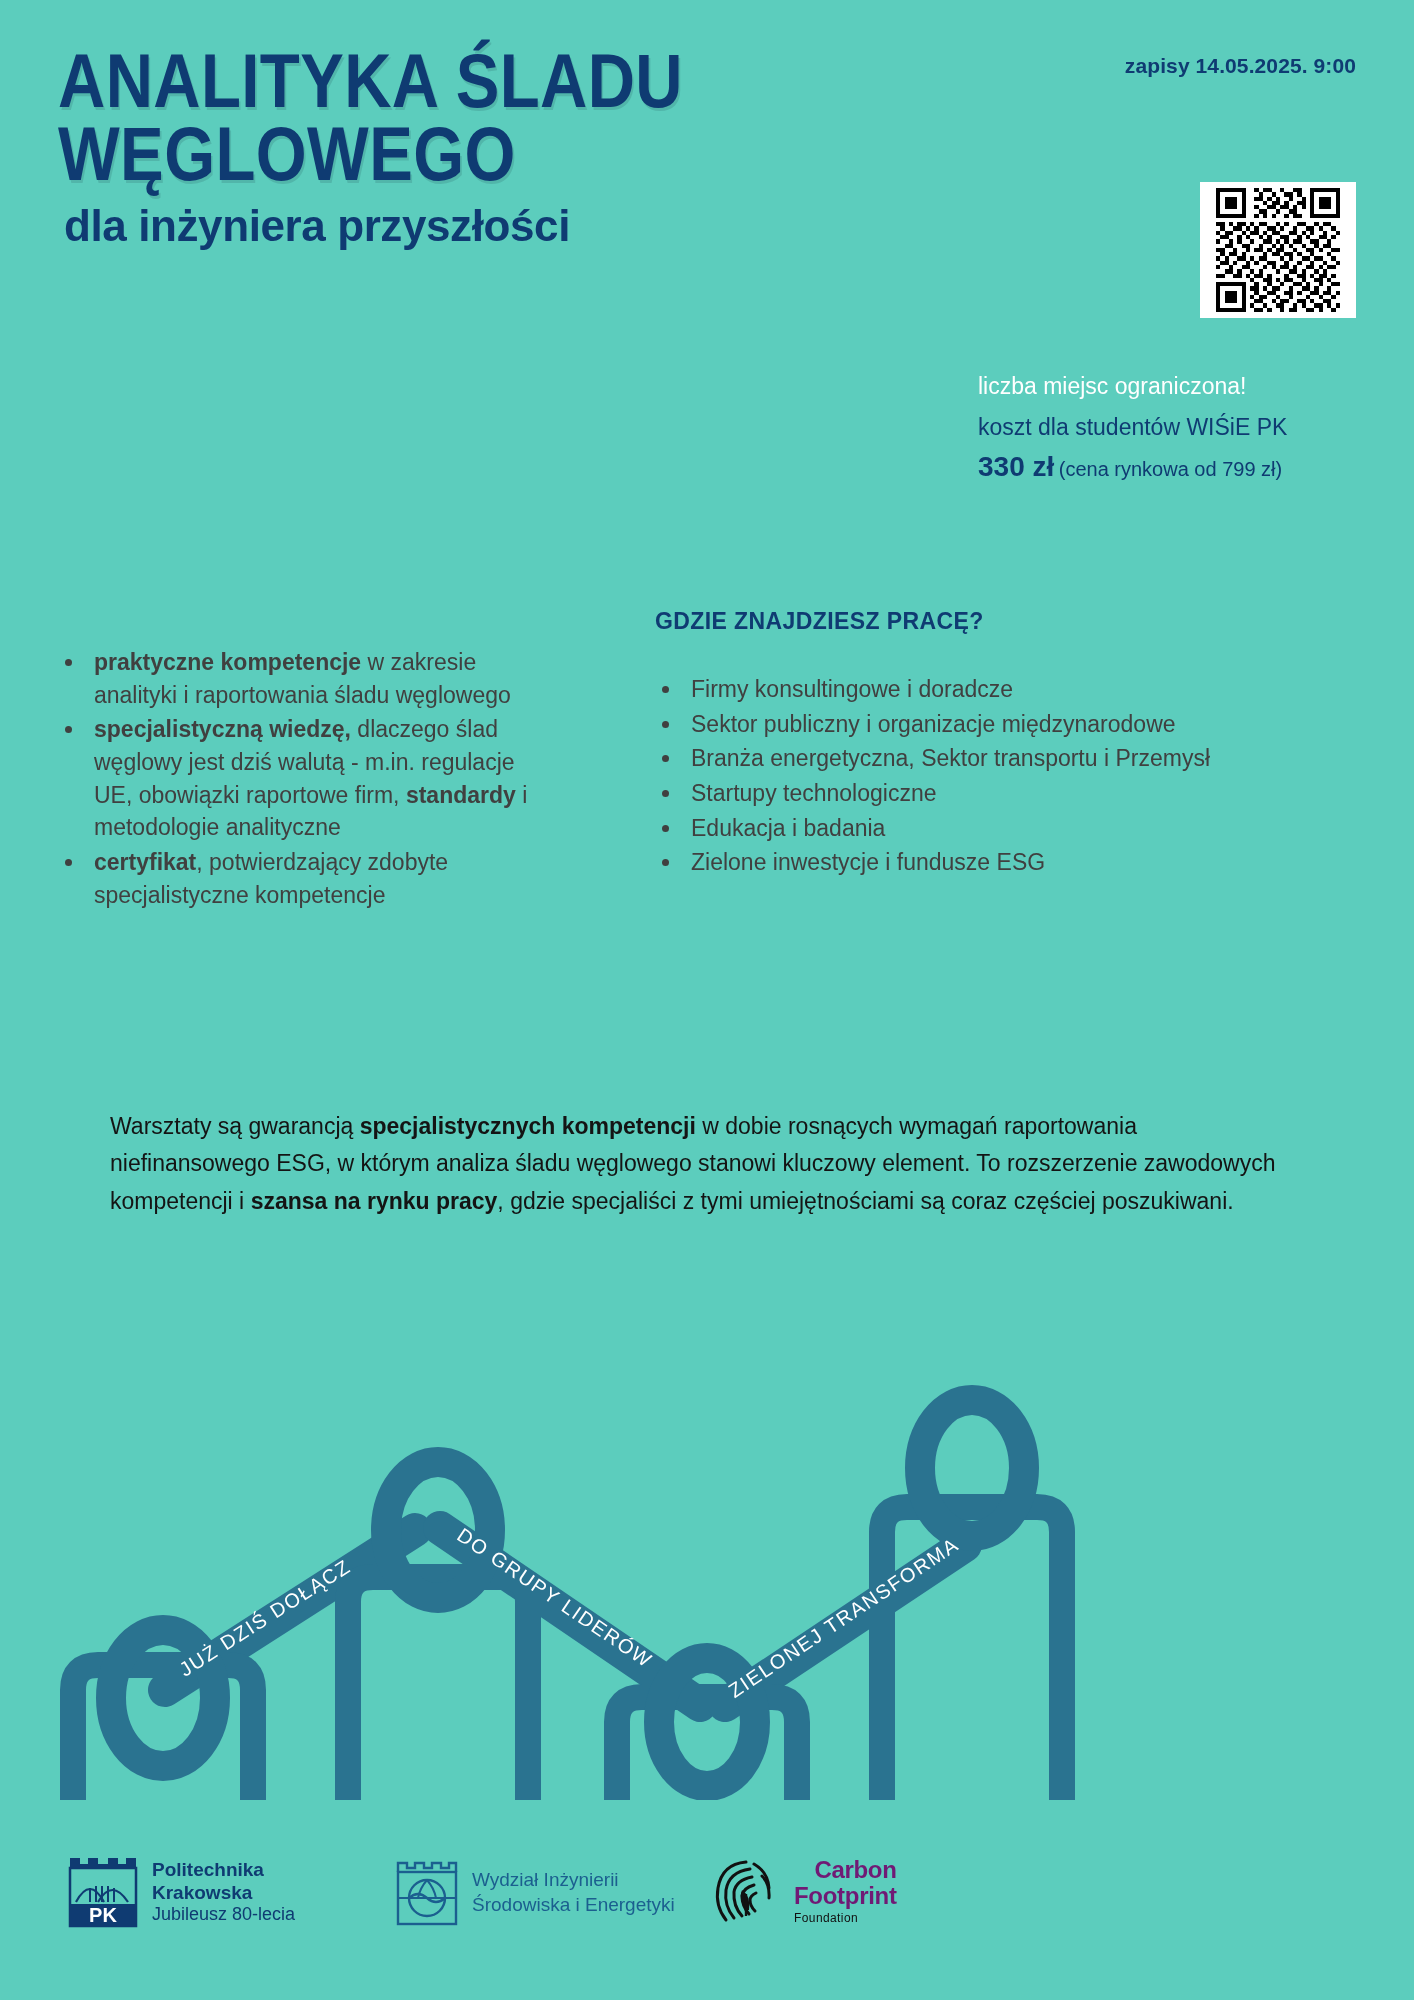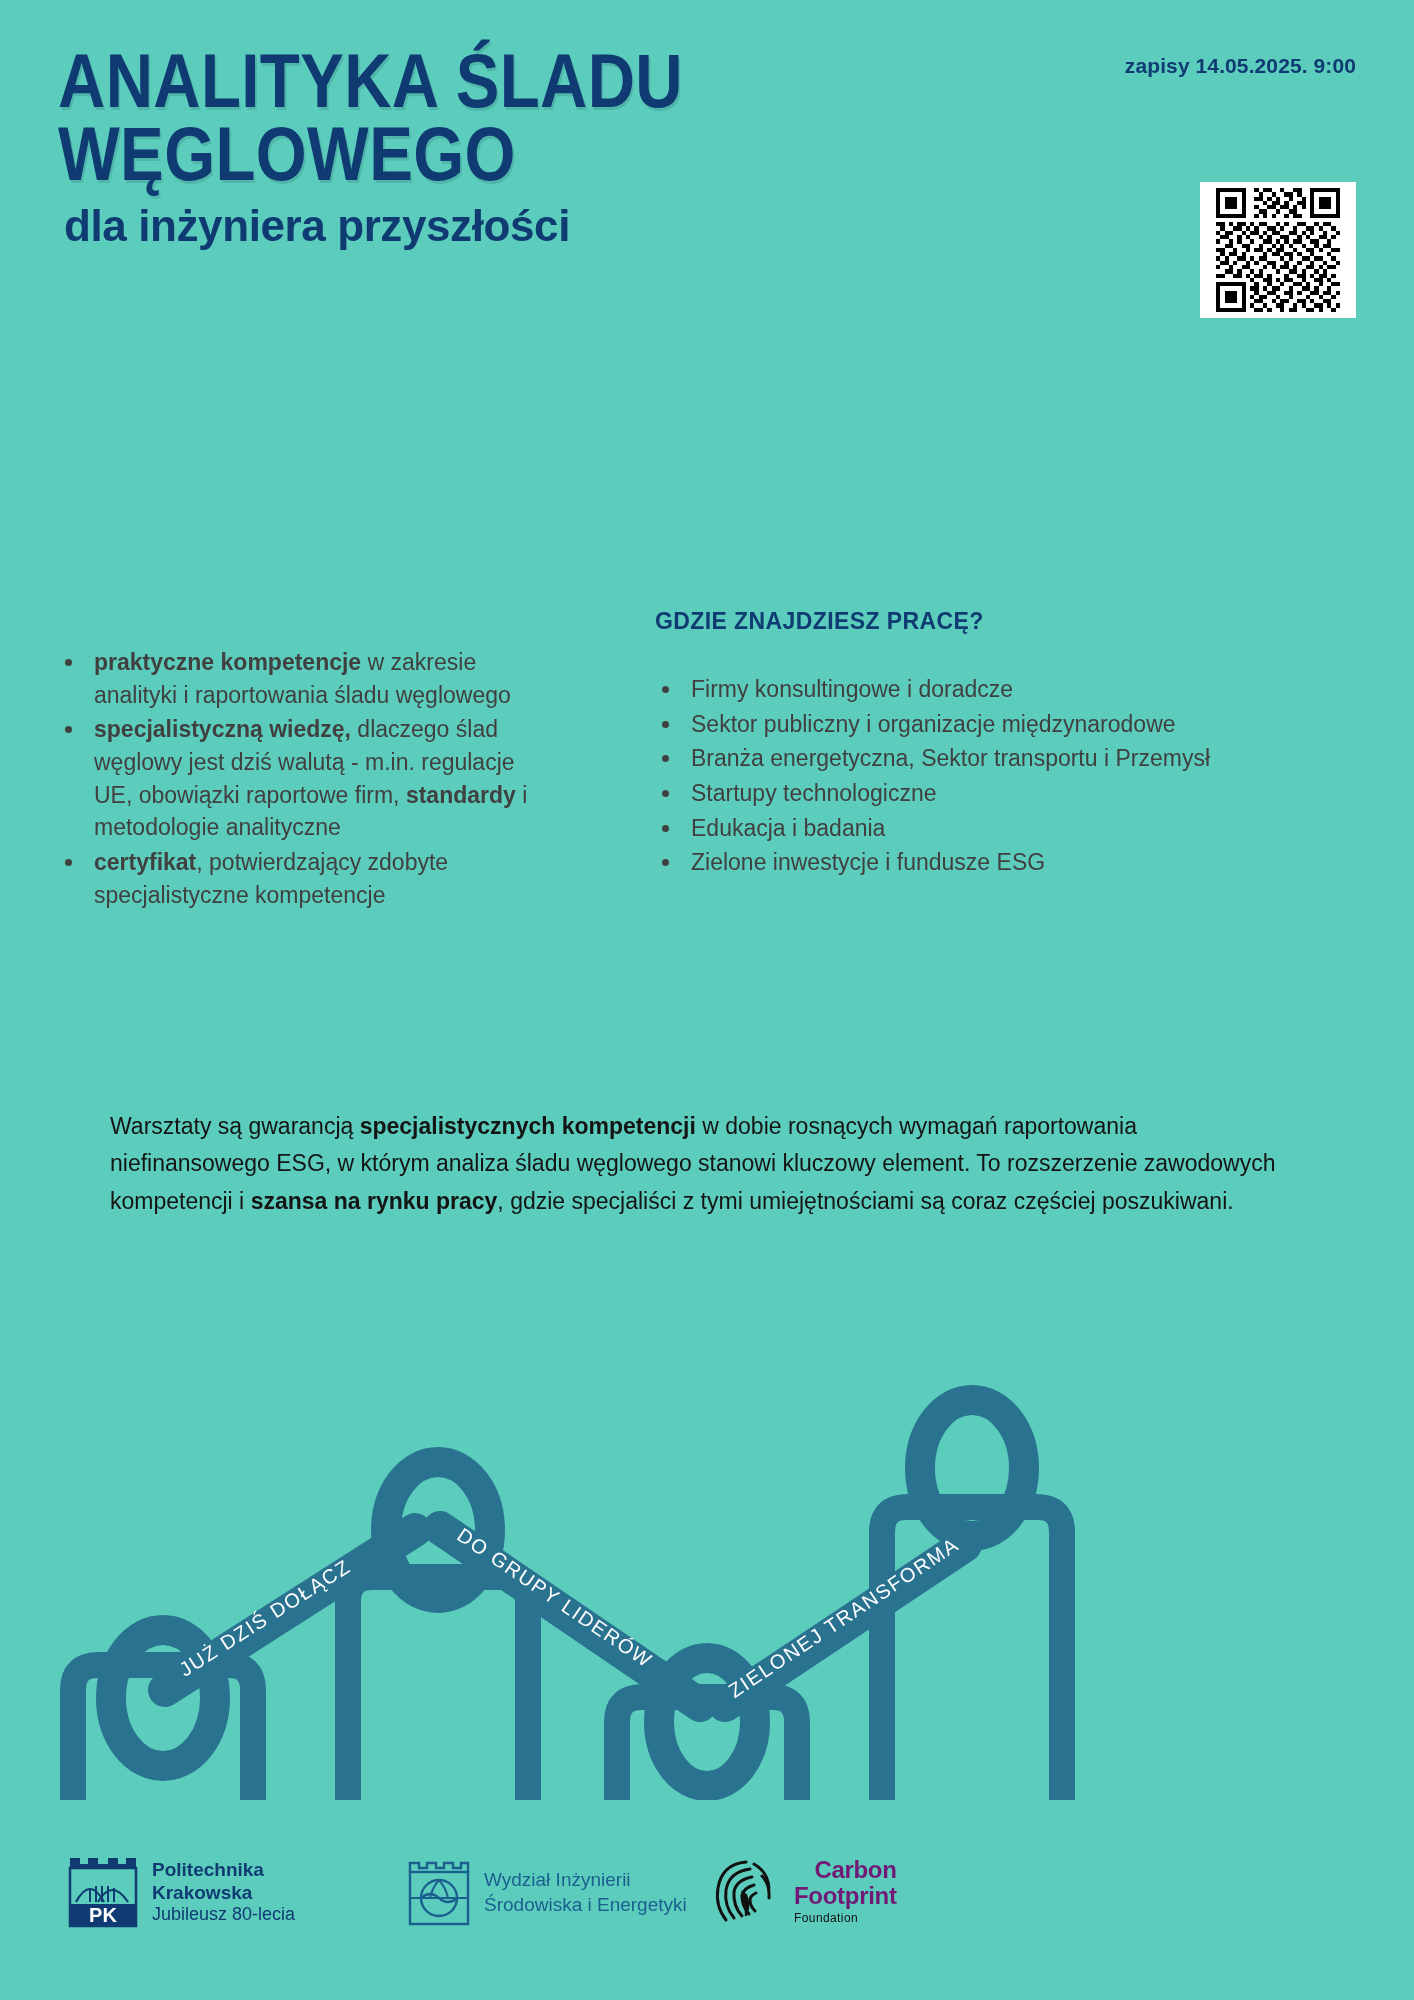--- a/index.html
+++ b/index.html
@@ -100,21 +100,21 @@
   .midblock b { font-weight: 700; }
 
   
   .graphic { position: absolute; left: 0; top: 1280px; width: 1414px; height: 520px; }
   .graphic svg { display: block; }
 
   
   .footer { position: absolute; left: 0; top: 1840px; width: 1414px; height: 160px; }
   .logo { position: absolute; display: flex; align-items: center; gap: 14px; }
   .logo-pk { left: 68px; top: 14px; }
-  .logo-wisie { left: 368px; top: 20px; padding-left: 40px; }
+  .logo-wisie { left: 356px; top: 20px; padding-left: 40px; }
   .logo-cff { left: 710px; top: 14px; }
 
   .pk-text { line-height: 1.22; }
   .pk-t1 { font-size: 19px; font-weight: 700; color: #0f3b72; }
   .pk-t2 { font-size: 18px; color: #0f3b72; }
   .wisie-text { font-size: 19px; color: #1b5f8f; line-height: 1.3; }
   .cff-text { line-height: 1.1; }
   .cff-t1 { font-size: 24px; font-weight: 700; color: #701a75; letter-spacing: -0.3px; text-align: right; }
   .cff-t2 { font-size: 12px; color: #111; letter-spacing: 0.4px; margin-top: 2px; }
 
@@ -369,20 +369,28 @@
             <rect x="17" y="28" width="2" height="1"></rect>
             <rect x="21" y="28" width="2" height="1"></rect>
             <rect x="24" y="28" width="1" height="1"></rect>
             <rect x="27" y="28" width="1" height="1"></rect>
         </g>
       </svg>
     </div>
   </div>
 
 
+  <div class="price-block">
+    <div class="price-limited">liczba miejsc ograniczona!</div>
+    <div class="price-cost">koszt dla studentów WIŚiE PK</div>
+    <div class="price-row">
+      <span class="price-amount">330 zł</span>
+      <span class="price-market">(cena rynkowa od 799 zł)</span>
+    </div>
+  </div>
 
   <div class="col-left">
     <ul class="bullets">
       <li>
         <b>praktyczne kompetencje</b><span> w zakresie analityki i raportowania śladu węglowego</span>
       </li>
       <li>
         <b>specjalistyczną wiedzę,</b><span> dlaczego ślad węglowy jest dziś walutą - m.in. regulacje UE, obowiązki raportowe firm, </span><b>standardy</b><span> i metodologie analityczne</span>
       </li>
       <li>

